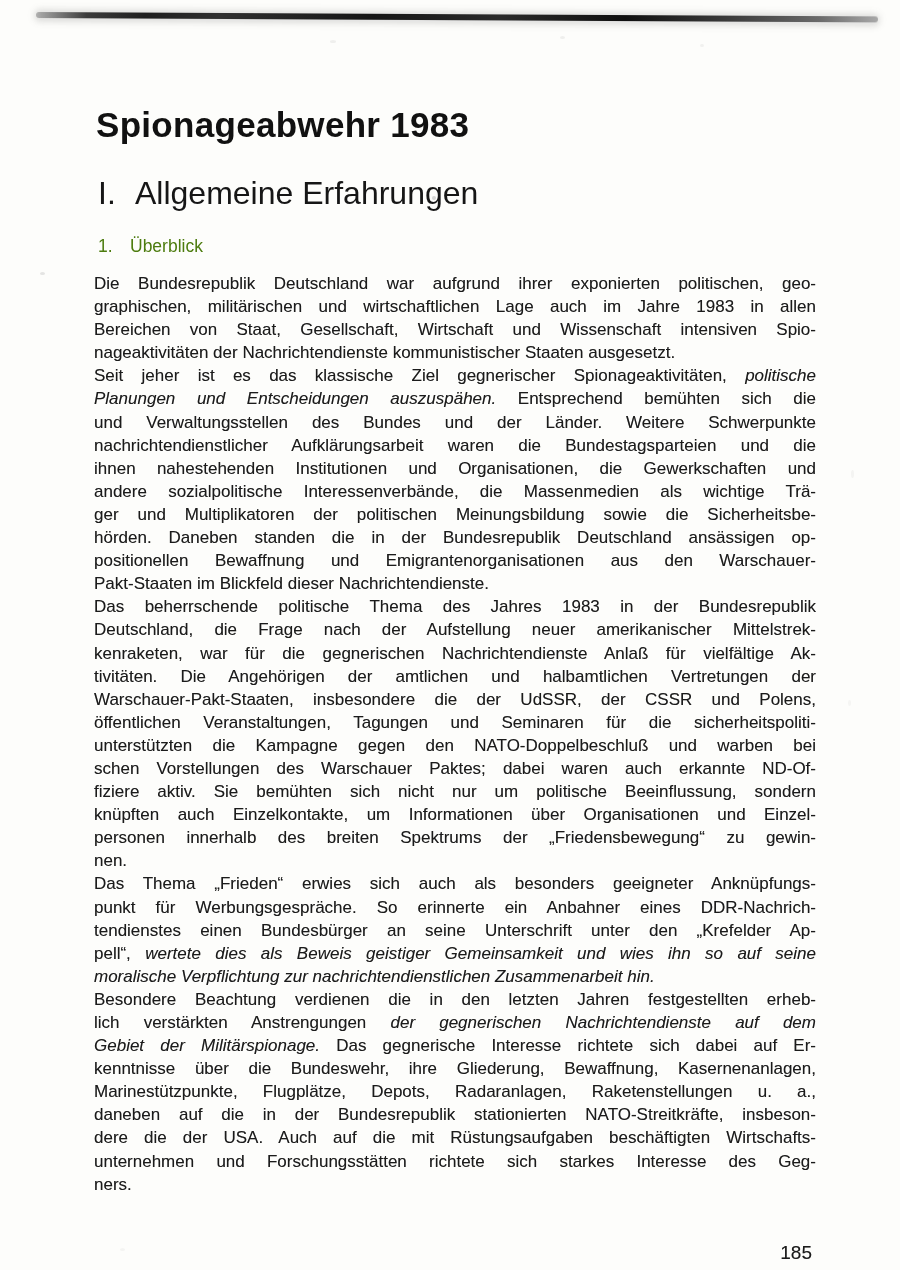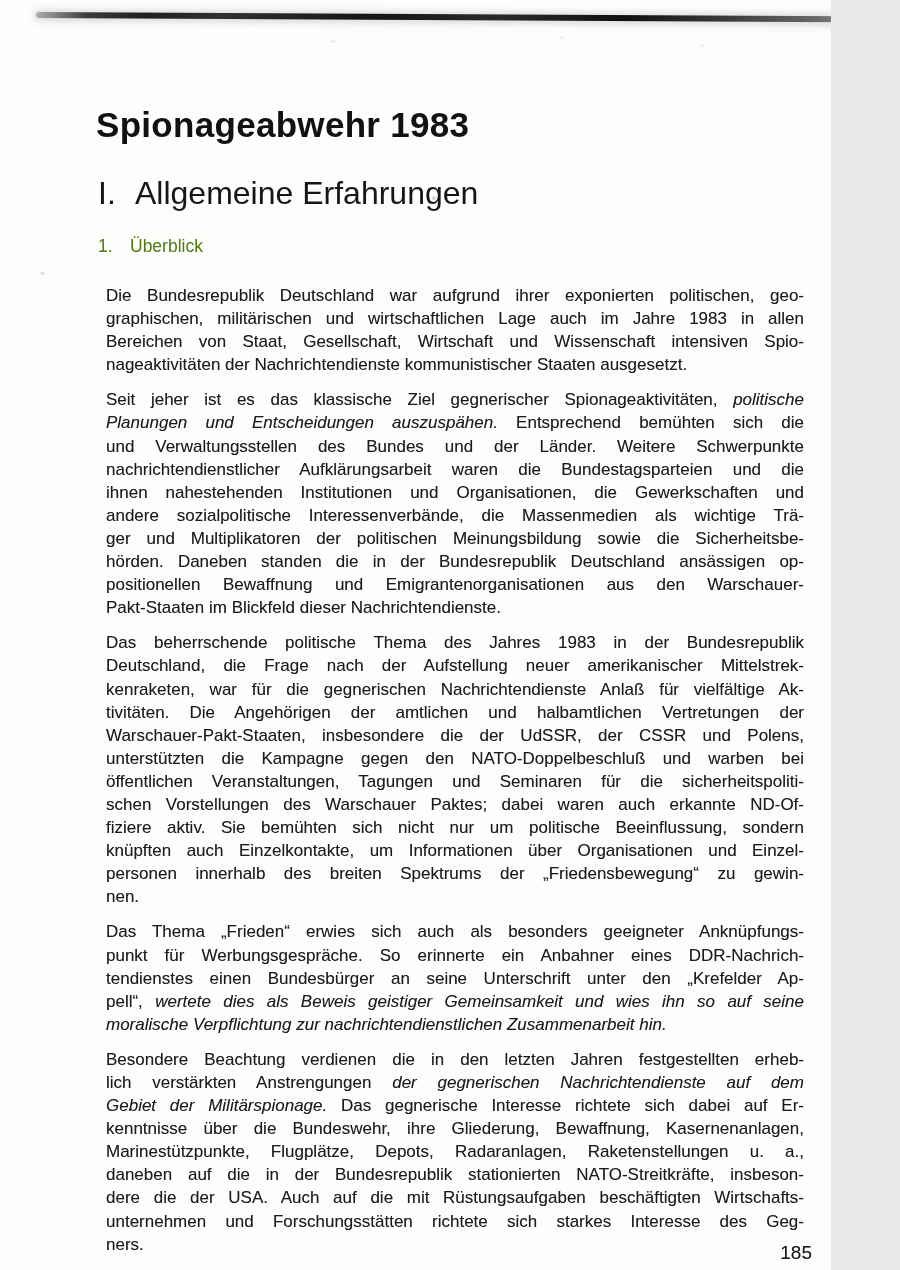--- a/index.html
+++ b/index.html
@@ -1,18 +1,18 @@
 <!DOCTYPE html>
 <html lang="de"><head>
 <meta charset="utf-8">
 <style>
   html, body { margin: 0; padding: 0; background: #e8e8e8; }
   .page {
     position: relative;
-    width: 831px;
+    width: 900px;
     height: 1270px;
     background: #fdfdfb;
     overflow: hidden;
     font-family: "Liberation Sans", "DejaVu Sans", sans-serif;
     color: #1a1a1a;
   }
 
   
   .scan-bar-soft {
     position: absolute; left: 34px; top: 9px; width: 846px; height: 13px;
@@ -44,21 +44,21 @@
     position: absolute; left: 98px; top: 236px;
     font-size: 17.5px; font-weight: 400; color: #4d7c0f; line-height: 1.2;
   }
   .subsection-heading .num { display: inline-block; width: 32px; }
 
   .body-text {
     position: absolute; left: 94px; top: 272px; width: 722px;
     font-size: 17px; line-height: 23.1px; color: #1b1b1b;
     text-shadow: 0 0 0.3px rgba(0,0,0,0.35);
   }
-  .paragraph { margin: 12px; }
+  .paragraph { margin: 0; }
   .line { text-align: justify; text-align-last: justify; }
   .line.last { text-align-last: left; }
   .it { font-style: italic; }
 
   .page-number {
     position: absolute; left: 768px; top: 1242px; width: 44px;
     font-size: 19px; color: #1b1b1b; text-align: right;
     text-shadow: 0 0 0.3px rgba(0,0,0,0.35);
   }
 
@@ -109,22 +109,22 @@
         <div class="line"><span>hörden. Daneben standen die in der Bundesrepublik Deutschland ansässigen op-</span></div>
         <div class="line"><span>positionellen Bewaffnung und Emigrantenorganisationen aus den Warschauer-</span></div>
         <div class="line last"><span>Pakt-Staaten im Blickfeld dieser Nachrichtendienste.</span></div>
       </div>
       <div class="paragraph">
         <div class="line"><span>Das beherrschende politische Thema des Jahres 1983 in der Bundesrepublik</span></div>
         <div class="line"><span>Deutschland, die Frage nach der Aufstellung neuer amerikanischer Mittelstrek-</span></div>
         <div class="line"><span>kenraketen, war für die gegnerischen Nachrichtendienste Anlaß für vielfältige Ak-</span></div>
         <div class="line"><span>tivitäten. Die Angehörigen der amtlichen und halbamtlichen Vertretungen der</span></div>
         <div class="line"><span>Warschauer-Pakt-Staaten, insbesondere die der UdSSR, der CSSR und Polens,</span></div>
+        <div class="line"><span>öffentlichen Veranstaltungen, Tagungen und Seminaren für die sicherheitspoliti-</span></div>
         <div class="line"><span>unterstützten die Kampagne gegen den NATO-Doppelbeschluß und warben bei</span></div>
-        <div class="line"><span>öffentlichen Veranstaltungen, Tagungen und Seminaren für die sicherheitspoliti-</span></div>
         <div class="line"><span>schen Vorstellungen des Warschauer Paktes; dabei waren auch erkannte ND-Of-</span></div>
         <div class="line"><span>fiziere aktiv. Sie bemühten sich nicht nur um politische Beeinflussung, sondern</span></div>
         <div class="line"><span>knüpften auch Einzelkontakte, um Informationen über Organisationen und Einzel-</span></div>
         <div class="line"><span>personen innerhalb des breiten Spektrums der „Friedensbewegung“ zu gewin-</span></div>
         <div class="line last"><span>nen.</span></div>
       </div>
       <div class="paragraph">
         <div class="line"><span>Das Thema „Frieden“ erwies sich auch als besonders geeigneter Anknüpfungs-</span></div>
         <div class="line"><span>punkt für Werbungsgespräche. So erinnerte ein Anbahner eines DDR-Nachrich-</span></div>
         <div class="line"><span>tendienstes einen Bundesbürger an seine Unterschrift unter den „Krefelder Ap-</span></div>

